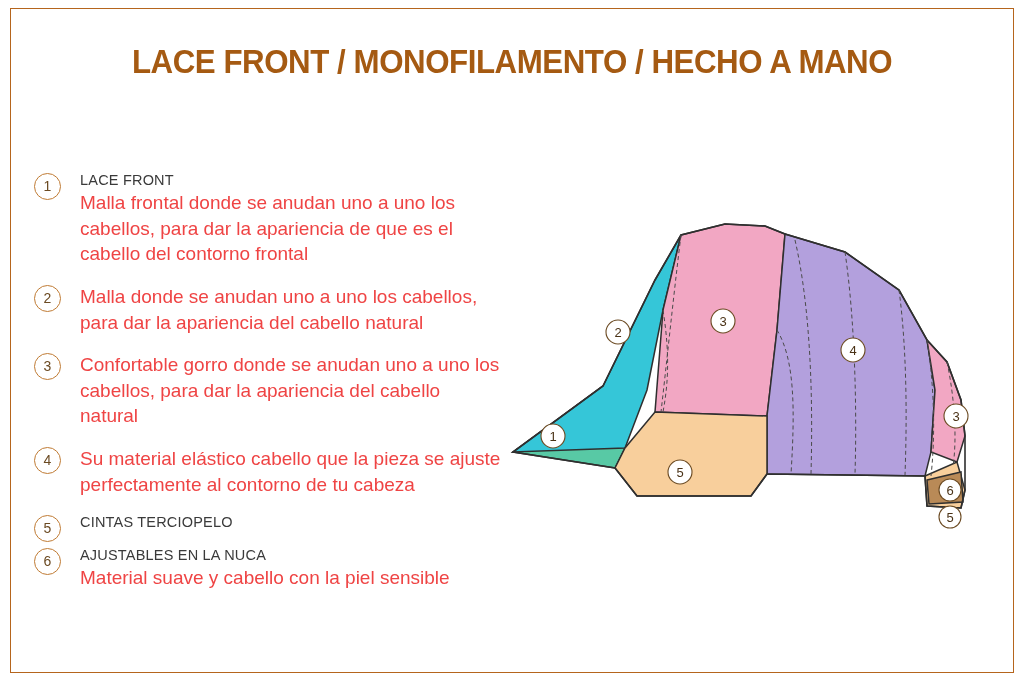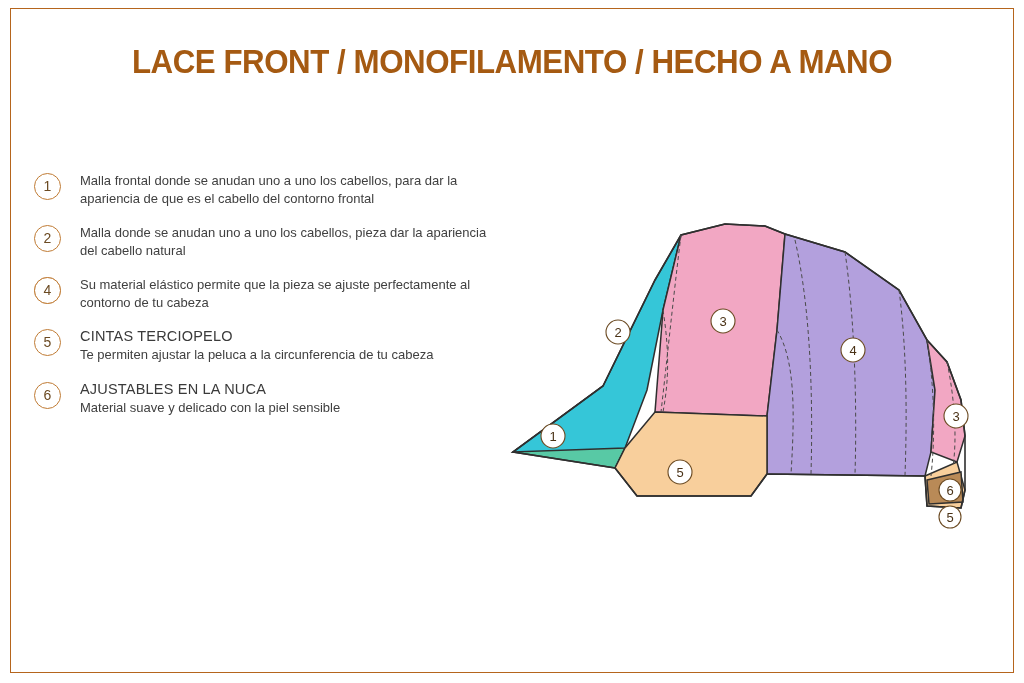--- a/index.html
+++ b/index.html
@@ -68,22 +68,22 @@
     text-align: center;
     background: #fff;
   }
   .legend-title {
     color: #3a3a3a;
     font-size: 14.5px;
     letter-spacing: 0.2px;
     margin-bottom: 2px;
   }
   .legend-desc {
-    color: #404040;
-    font-size: 13px;
+    color: #ef4444;
+    font-size: 19px;
     line-height: 1.35;
     max-width: 430px;
   }
 
   
   #diagram {
     position: absolute;
     left: 495px;
     top: 190px;
     width: 510px;
@@ -119,47 +119,48 @@
 
 <div id="page">
   <div id="frame"></div>
 
   <div id="title">LACE FRONT / MONOFILAMENTO / HECHO A MANO</div>
 
   <div id="legend">
 
     <div class="legend-item">
       <div class="bullet">1</div>
+      <div class="legend-title">LACE FRONT</div>
       <div class="legend-desc">Malla frontal donde se anudan uno a uno los cabellos, para dar la apariencia de que es el cabello del contorno frontal</div>
     </div>
 
     <div class="legend-item">
       <div class="bullet">2</div>
-      <div class="legend-desc">Malla donde se anudan uno a uno los cabellos, pieza dar la apariencia del cabello natural</div>
+      <div class="legend-desc">Malla donde se anudan uno a uno los cabellos, para dar la apariencia del cabello natural</div>
     </div>
 
     <div class="legend-item">
       <div class="bullet">3</div>
+      <div class="legend-desc">Confortable gorro donde se anudan uno a uno los cabellos, para dar la apariencia del cabello natural</div>
     </div>
 
     <div class="legend-item">
       <div class="bullet">4</div>
-      <div class="legend-desc">Su material elástico permite que la pieza se ajuste perfectamente al contorno de tu cabeza</div>
+      <div class="legend-desc">Su material elástico cabello que la pieza se ajuste perfectamente al contorno de tu cabeza</div>
     </div>
 
     <div class="legend-item">
       <div class="bullet">5</div>
       <div class="legend-title">CINTAS TERCIOPELO</div>
-      <div class="legend-desc">Te permiten ajustar la peluca a la circunferencia de tu cabeza</div>
     </div>
 
     <div class="legend-item">
       <div class="bullet">6</div>
       <div class="legend-title">AJUSTABLES EN LA NUCA</div>
-      <div class="legend-desc">Material suave y delicado con la piel sensible</div>
+      <div class="legend-desc">Material suave y cabello con la piel sensible</div>
     </div>
 
   </div>
 
   <div id="diagram">
     <svg width="510" height="360" viewBox="0 0 510 360" xmlns="http://www.w3.org/2000/svg">
 
       <path d="M 18 262 L 108 196 L 130 258 L 120 278 Z" fill="#58c9a5" stroke="#2f2f2f" stroke-width="1.5"></path>
 
       <path d="M 18 262 L 108 196 L 160 90 L 186 45 L 168 120 L 152 200 L 130 258 Z" fill="#35c6d8" stroke="#2f2f2f" stroke-width="1.5"></path>

